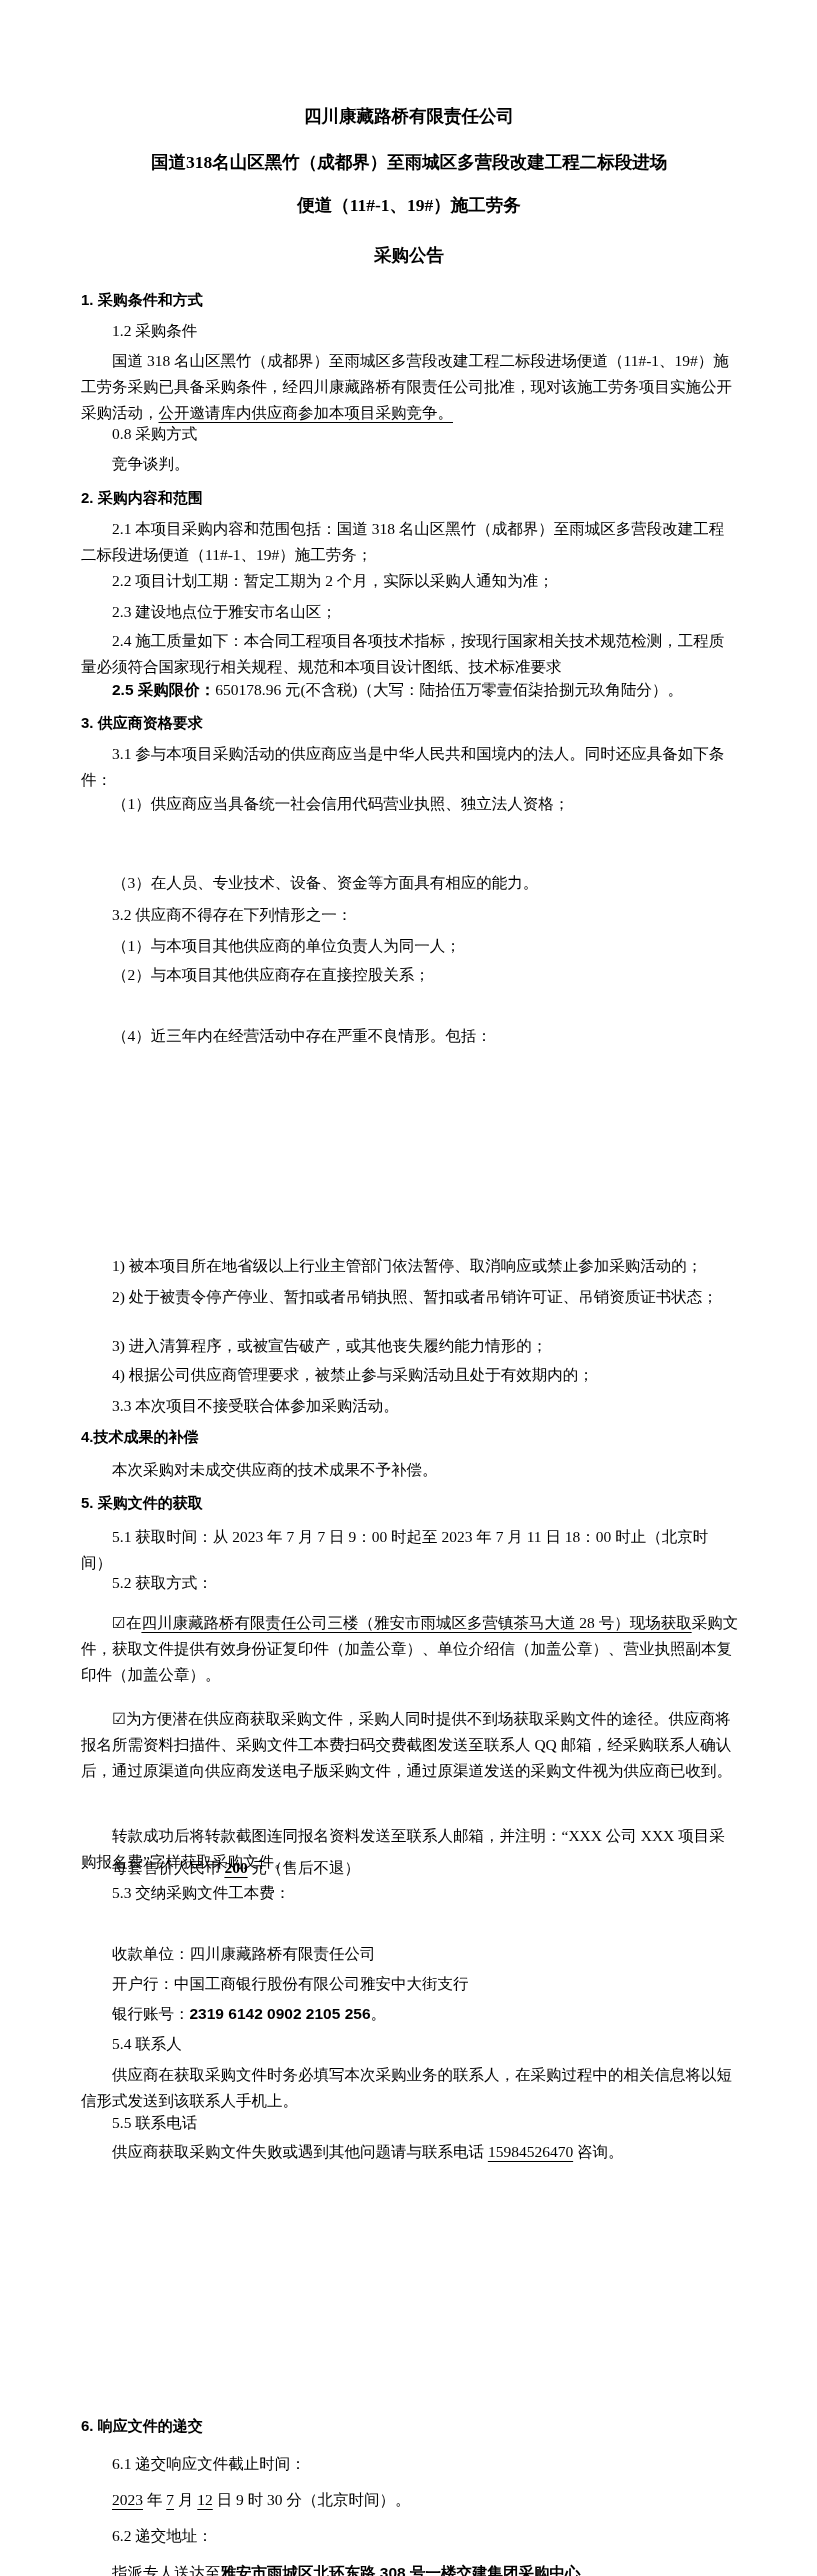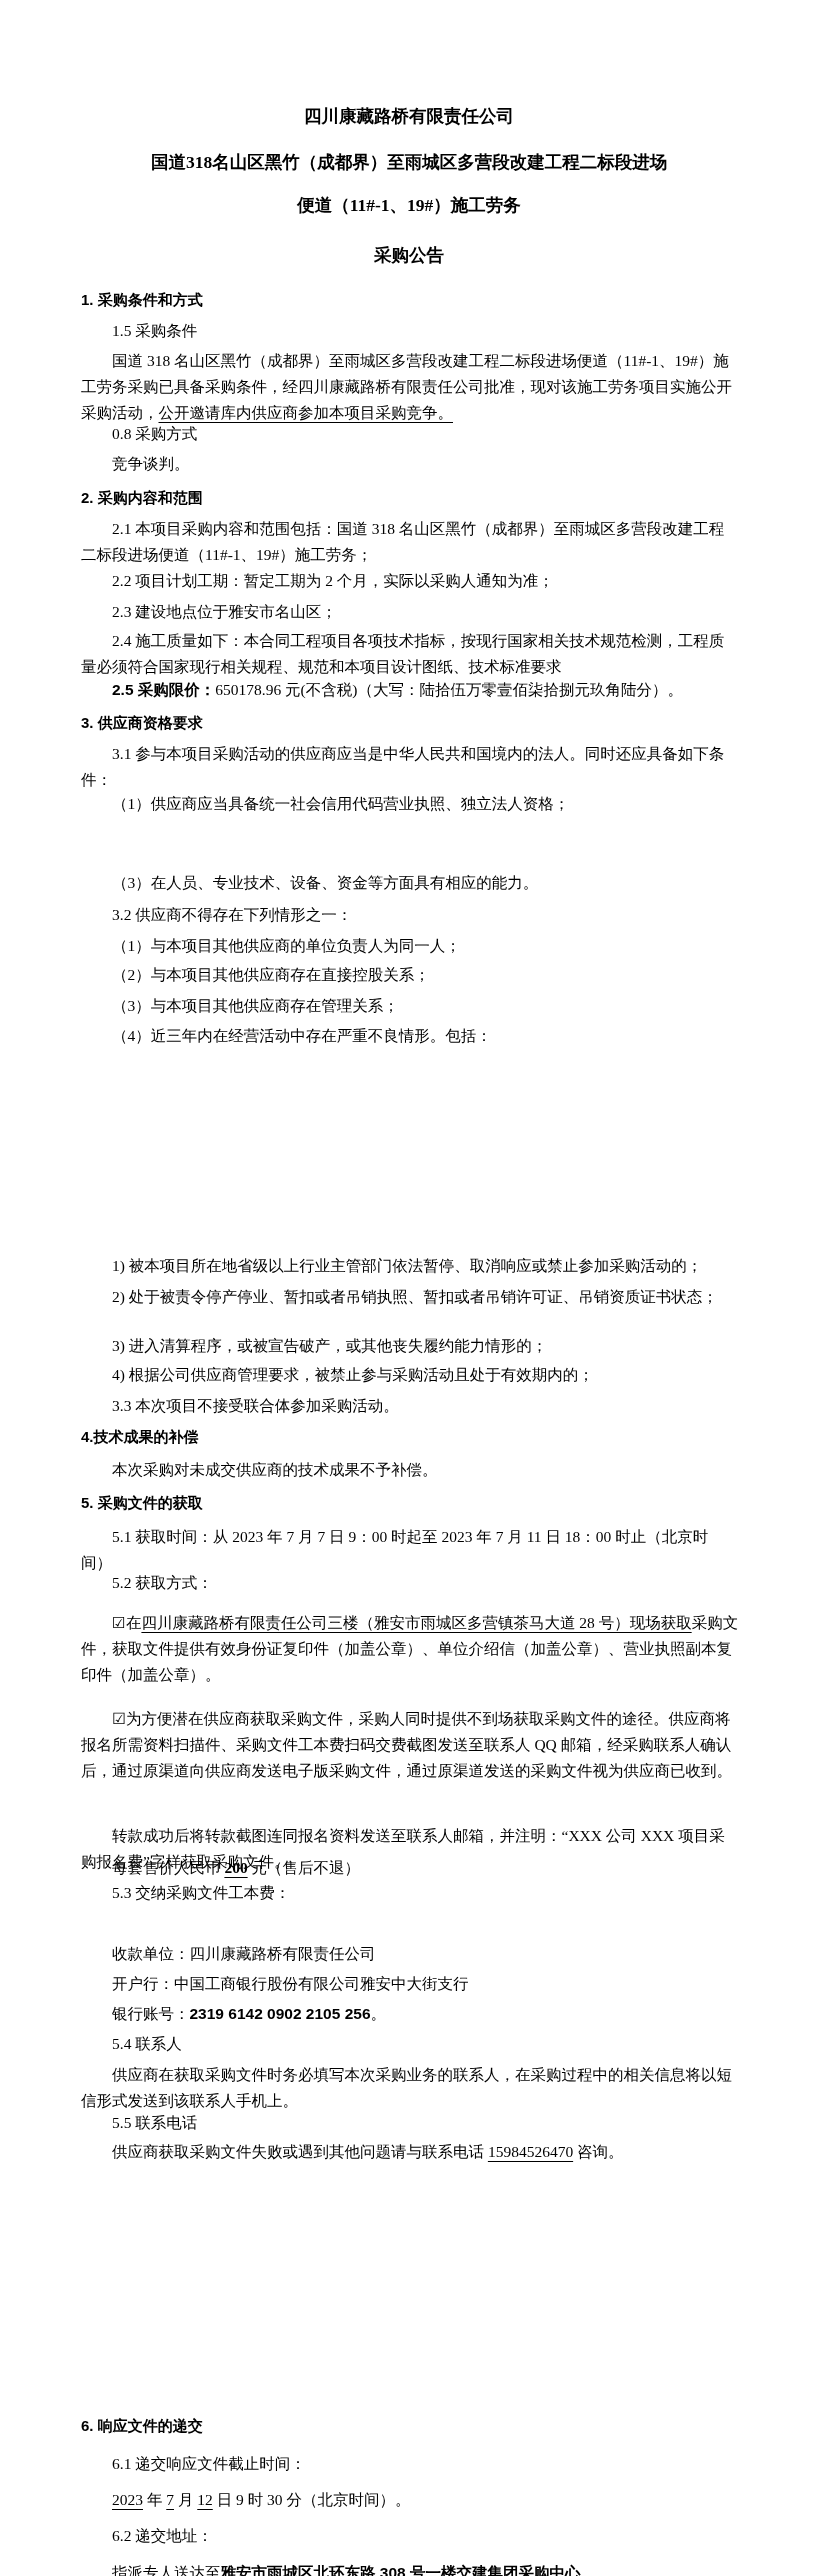--- a/index.html
+++ b/index.html
@@ -21,40 +21,39 @@
 <body>
 
 <div class="page">
 
   <div class="t" style="top:104px">四川康藏路桥有限责任公司</div>
   <div class="t" style="top:150px">国道318名山区黑竹（成都界）至雨城区多营段改建工程二标段进场</div>
   <div class="t" style="top:193px">便道（11#-1、19#）施工劳务</div>
   <div class="t" style="top:243px">采购公告</div>
 
   <div class="h" style="top:286px">1. 采购条件和方式</div>
-  <div class="p" style="top:318px">1.5 采购条件</div>
+  <div class="p" style="top:318px">1.2 采购条件</div>
   <div class="p" style="top:348px"><span>国道 318 名山区黑竹（成都界）至雨城区多营段改建工程二标段进场便道（11#-1、19#）施工劳务采购已具备采购条件，经四川康藏路桥有限责任公司批准，现对该施工劳务项目实施公开采购活动，</span><span class="u">公开邀请库内供应商参加本项目采购竞争。</span></div>
   <div class="p" style="top:421px">0.8 采购方式</div>
   <div class="p" style="top:451px">竞争谈判。</div>
 
   <div class="h" style="top:484px">2. 采购内容和范围</div>
   <div class="p" style="top:516px">2.1 本项目采购内容和范围包括：国道 318 名山区黑竹（成都界）至雨城区多营段改建工程二标段进场便道（11#-1、19#）施工劳务；</div>
   <div class="p" style="top:568px">2.2 项目计划工期：暂定工期为 2 个月，实际以采购人通知为准；</div>
   <div class="p" style="top:599px">2.3 建设地点位于雅安市名山区；</div>
   <div class="p" style="top:628px">2.4 施工质量如下：本合同工程项目各项技术指标，按现行国家相关技术规范检测，工程质量必须符合国家现行相关规程、规范和本项目设计图纸、技术标准要求</div>
   <div class="p" style="top:677px"><span class="hb">2.5 采购限价：</span><span>650178.96 元(不含税)（大写：陆拾伍万零壹佰柒拾捌元玖角陆分）。</span></div>
 
   <div class="h" style="top:709px">3. 供应商资格要求</div>
   <div class="p" style="top:741px">3.1 参与本项目采购活动的供应商应当是中华人民共和国境内的法人。同时还应具备如下条件：</div>
   <div class="p" style="top:791px">（1）供应商应当具备统一社会信用代码营业执照、独立法人资格；</div>
   <div class="p" style="top:870px">（3）在人员、专业技术、设备、资金等方面具有相应的能力。</div>
   <div class="p" style="top:902px">3.2 供应商不得存在下列情形之一：</div>
   <div class="p" style="top:933px">（1）与本项目其他供应商的单位负责人为同一人；</div>
   <div class="p" style="top:962px">（2）与本项目其他供应商存在直接控股关系；</div>
-  <div class="p" style="top:993px">（3）与本项目其他供应商存在管理关系；</div>
   <div class="p" style="top:1023px">（4）近三年内在经营活动中存在严重不良情形。包括：</div>
   <div class="p" style="top:1253px">1) 被本项目所在地省级以上行业主管部门依法暂停、取消响应或禁止参加采购活动的；</div>
   <div class="p" style="top:1284px">2) 处于被责令停产停业、暂扣或者吊销执照、暂扣或者吊销许可证、吊销资质证书状态；</div>
   <div class="p" style="top:1333px">3) 进入清算程序，或被宣告破产，或其他丧失履约能力情形的；</div>
   <div class="p" style="top:1362px">4) 根据公司供应商管理要求，被禁止参与采购活动且处于有效期内的；</div>
   <div class="p" style="top:1393px">3.3 本次项目不接受联合体参加采购活动。</div>
 
   <div class="h" style="top:1423px">4.技术成果的补偿</div>
   <div class="p" style="top:1457px">本次采购对未成交供应商的技术成果不予补偿。</div>
 

